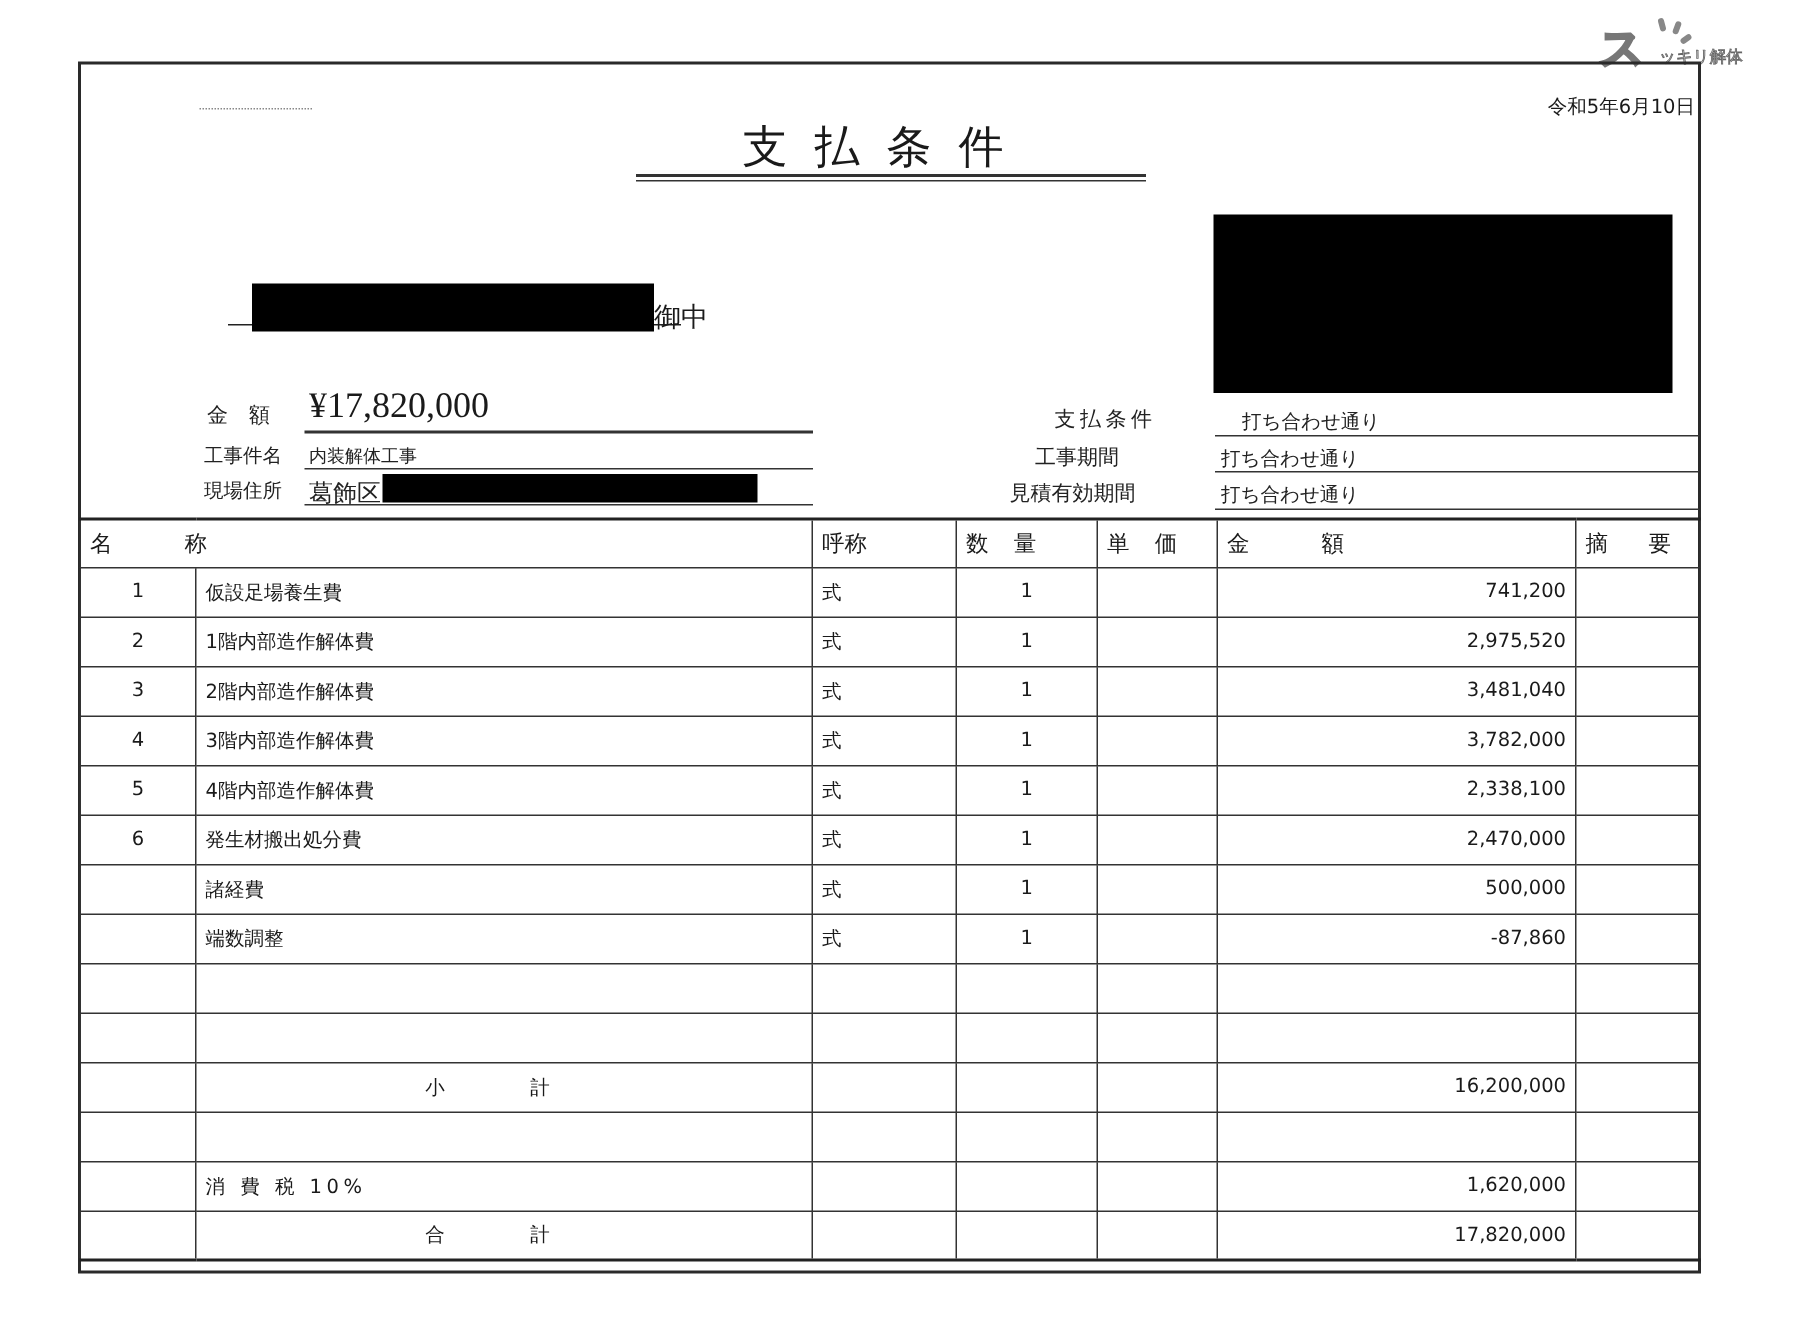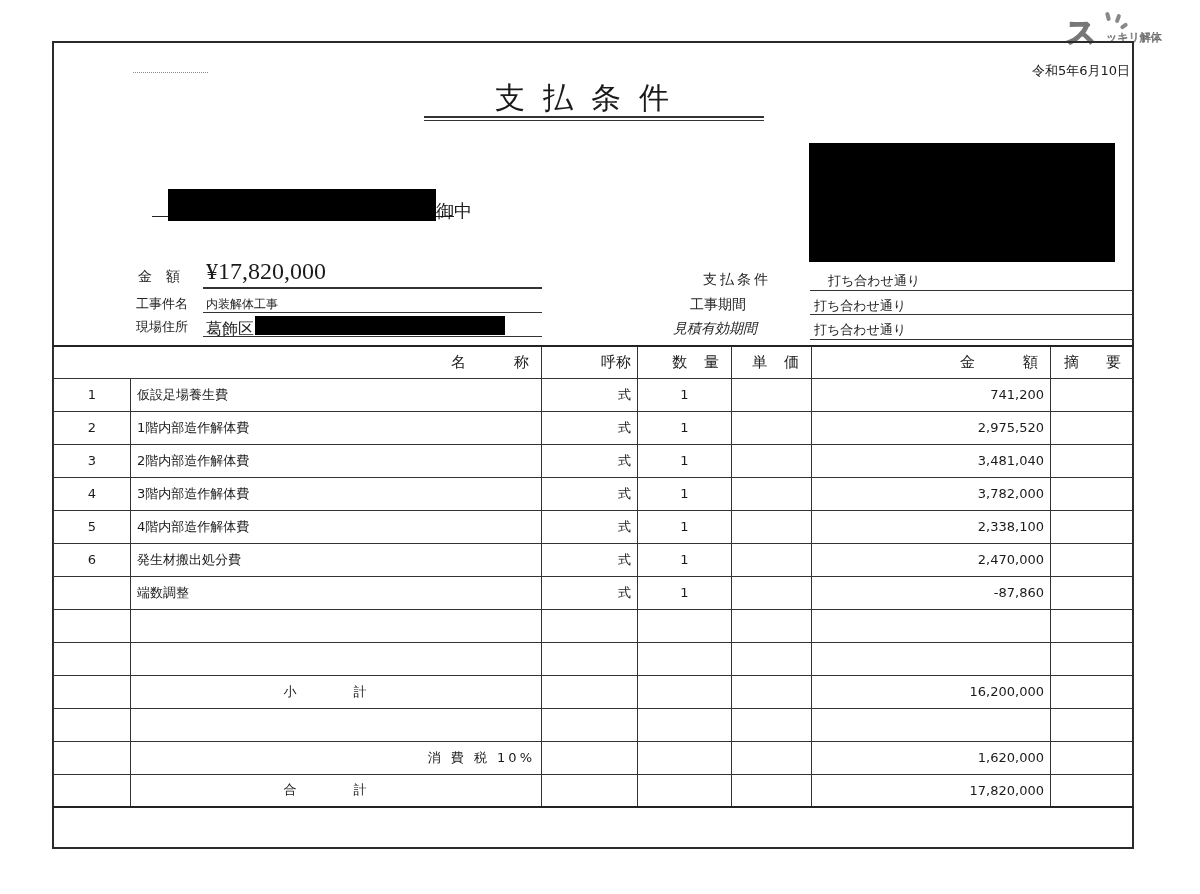--- a/index.html
+++ b/index.html
@@ -29,21 +29,21 @@
   .uline { position:absolute; height:1px; background:#333; }
   .amount { position:absolute; left:206px; top:258px; font-size:24px; font-family:"Liberation Serif", serif; }
   
   table.est { position:absolute; left:53px; top:345px; width:1080px; border-collapse:collapse;
               table-layout:fixed; }
   table.est td, table.est th { border:1px solid #333; height:33px; padding:0 6px; box-sizing:border-box;
               font-size:13px; font-weight:normal; font-family:"DejaVu Sans", sans-serif; }
   table.est th { height:32px; font-size:15px; letter-spacing:6px; }
   table.est tr.hdr th { border-top:2px solid #222; }
   table.est tr:last-child td { border-bottom:2px solid #222; }
-  .c { text-align:right; }
+  .c { text-align:left; }
   .r { text-align:right; font-family:"DejaVu Serif", serif; font-size:12.5px; }
   .no { text-align:center; font-family:"DejaVu Serif", serif; font-size:12px; }
   .sumlbl { text-align:center; letter-spacing:22px;margin-top:40px; }
 </style>
 </head>
 <body>
 
 <div class="logo">
   <span class="big">ス</span>
   <span class="small">ッキリ解体</span>
@@ -80,21 +80,21 @@
 <div class="uline" style="left:203px;top:336px;width:339px;"></div>
 
 <div class="lbl" style="left:703px;top:271px;letter-spacing:3px;">支払条件</div>
 <div class="val" style="left:828px;top:272px;">打ち合わせ通り</div>
 <div class="uline" style="left:810px;top:290px;width:323px;"></div>
 
 <div class="lbl" style="left:690px;top:296px;">工事期間</div>
 <div class="val" style="left:814px;top:297px;">打ち合わせ通り</div>
 <div class="uline" style="left:810px;top:314px;width:323px;"></div>
 
-<div class="lbl" style="left:673px;top:320px;font-style:italic;">見積有効期間</div>
+<div class="lbl" style="left:673px;top:320px;">見積有効期間</div>
 <div class="val" style="left:814px;top:321px;">打ち合わせ通り</div>
 <div class="uline" style="left:810px;top:339px;width:323px;"></div>
 
 <table class="est">
   <colgroup>
     <col style="width:77px">
       <col style="width:411px">
       <col style="width:96px">
     <col style="width:94px">
       <col style="width:80px">
@@ -159,20 +159,29 @@
     <td class="no">6</td>
     <td>発生材搬出処分費</td>
     <td class="c">式</td>
     <td class="c no">1</td>
     <td></td>
     <td class="r">2,470,000</td>
     <td></td>
   </tr>
   <tr>
     <td class="no"></td>
+    <td>諸経費</td>
+    <td class="c">式</td>
+    <td class="c no">1</td>
+    <td></td>
+    <td class="r">500,000</td>
+    <td></td>
+  </tr>
+  <tr>
+    <td class="no"></td>
     <td>端数調整</td>
     <td class="c">式</td>
     <td class="c no">1</td>
     <td></td>
     <td class="r">-87,860</td>
     <td></td>
   </tr>
   <tr>
     <td></td>
         <td></td>

